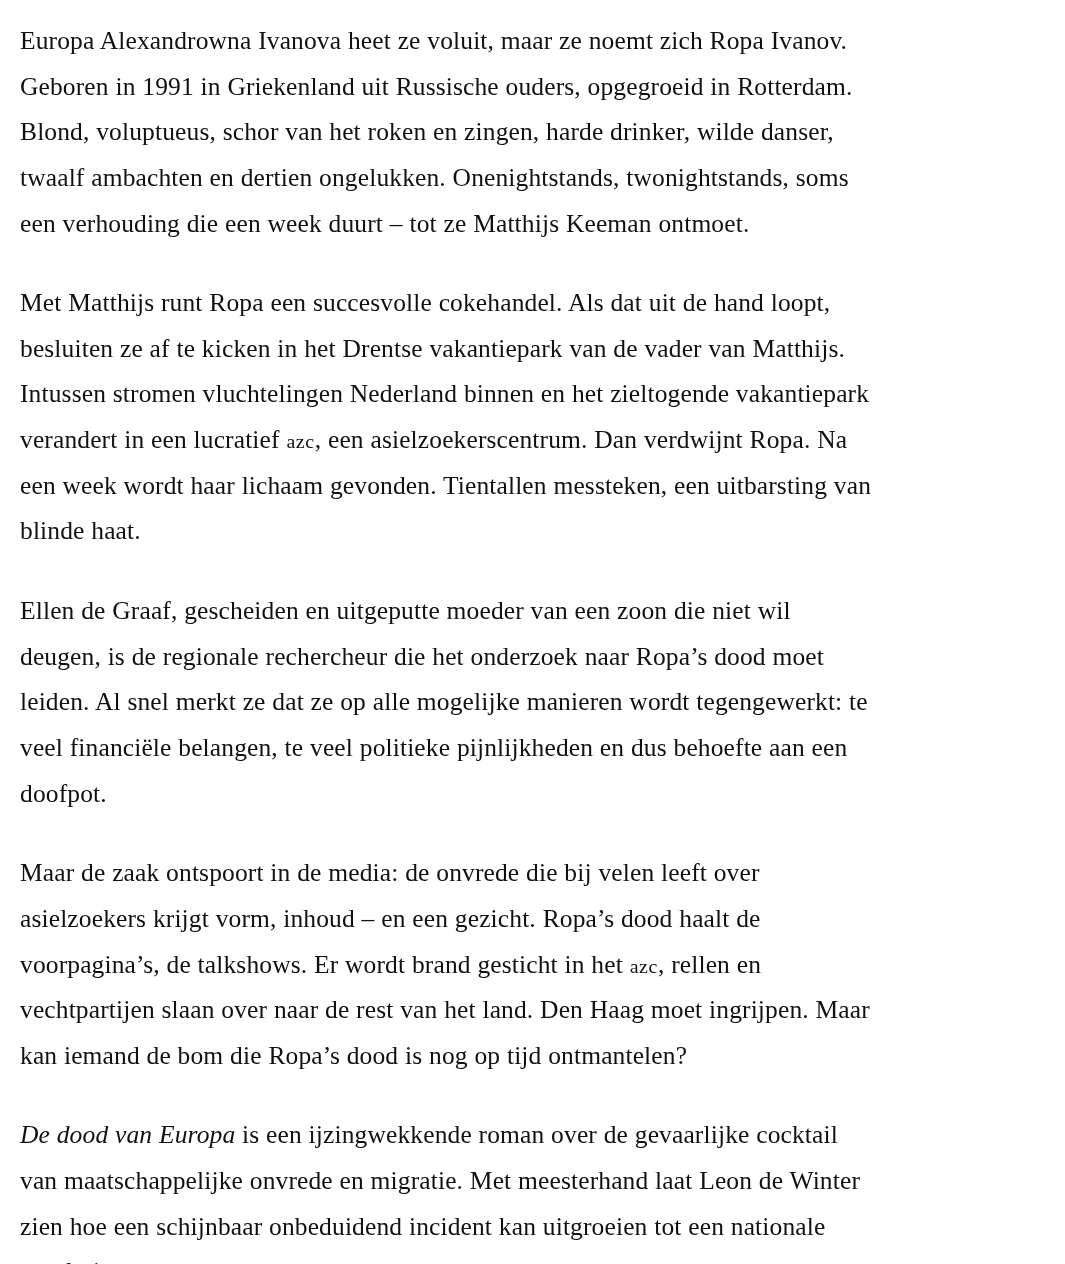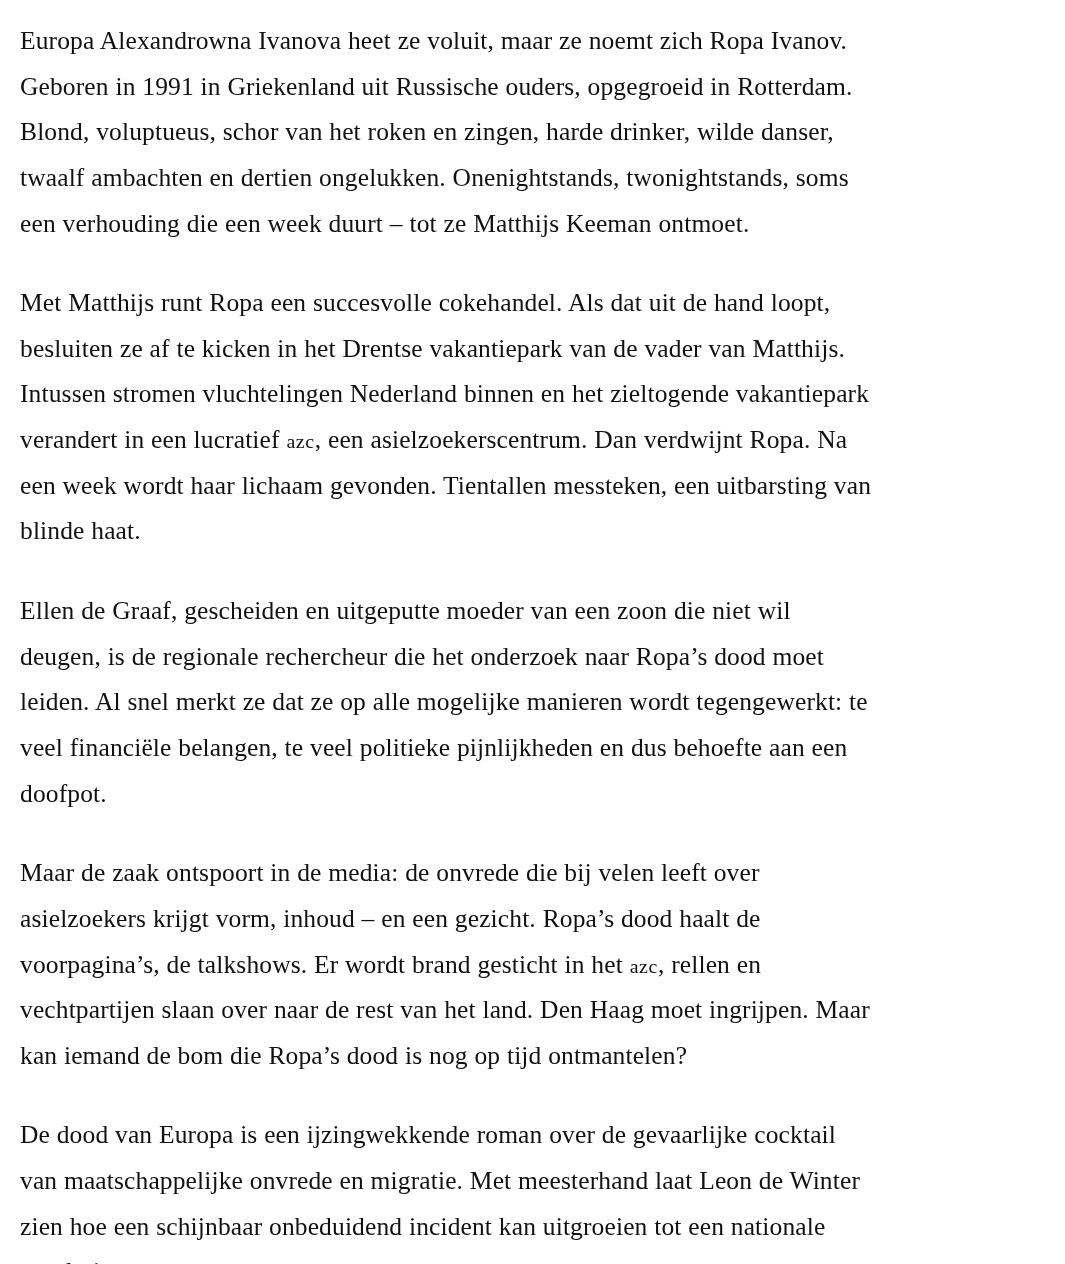--- a/index.html
+++ b/index.html
@@ -29,20 +29,21 @@
   }
   .para:last-child {
     margin-bottom: 0;
   }
   .para .smallcaps {
     font-size: 0.78em;
     letter-spacing: 0.03em;
     text-align: right;
   }
   .para .italic {
+    font-style: italic;
   }
 </style>
 </head>
 <body>
 
 <div class="page">
   <div id="body-text">
       <p class="para"><span>Europa Alexandrowna Ivanova heet ze voluit, maar ze noemt zich Ropa Ivanov. Geboren in 1991 in Griekenland uit Russische ouders, opgegroeid in Rotterdam. Blond, voluptueus, schor van het roken en zingen, harde drinker, wilde danser, twaalf ambachten en dertien ongelukken. Onenightstands, twonightstands, soms een verhouding die een week duurt – tot ze Matthijs Keeman ontmoet.</span></p>
       <p class="para"><span>Met Matthijs runt Ropa een succesvolle cokehandel. Als dat uit de hand loopt, besluiten ze af te kicken in het Drentse vakantiepark van de vader van Matthijs. Intussen stromen vluchtelingen Nederland binnen en het zieltogende vakantiepark verandert in een lucratief </span><span class="smallcaps">azc</span><span>, een asielzoekerscentrum. Dan verdwijnt Ropa. Na een week wordt haar lichaam gevonden. Tientallen messteken, een uitbarsting van blinde haat.</span></p>
       <p class="para"><span>Ellen de Graaf, gescheiden en uitgeputte moeder van een zoon die niet wil deugen, is de regionale rechercheur die het onderzoek naar Ropa’s dood moet leiden. Al snel merkt ze dat ze op alle mogelijke manieren wordt tegengewerkt: te veel financiële belangen, te veel politieke pijnlijkheden en dus behoefte aan een doofpot.</span></p>

